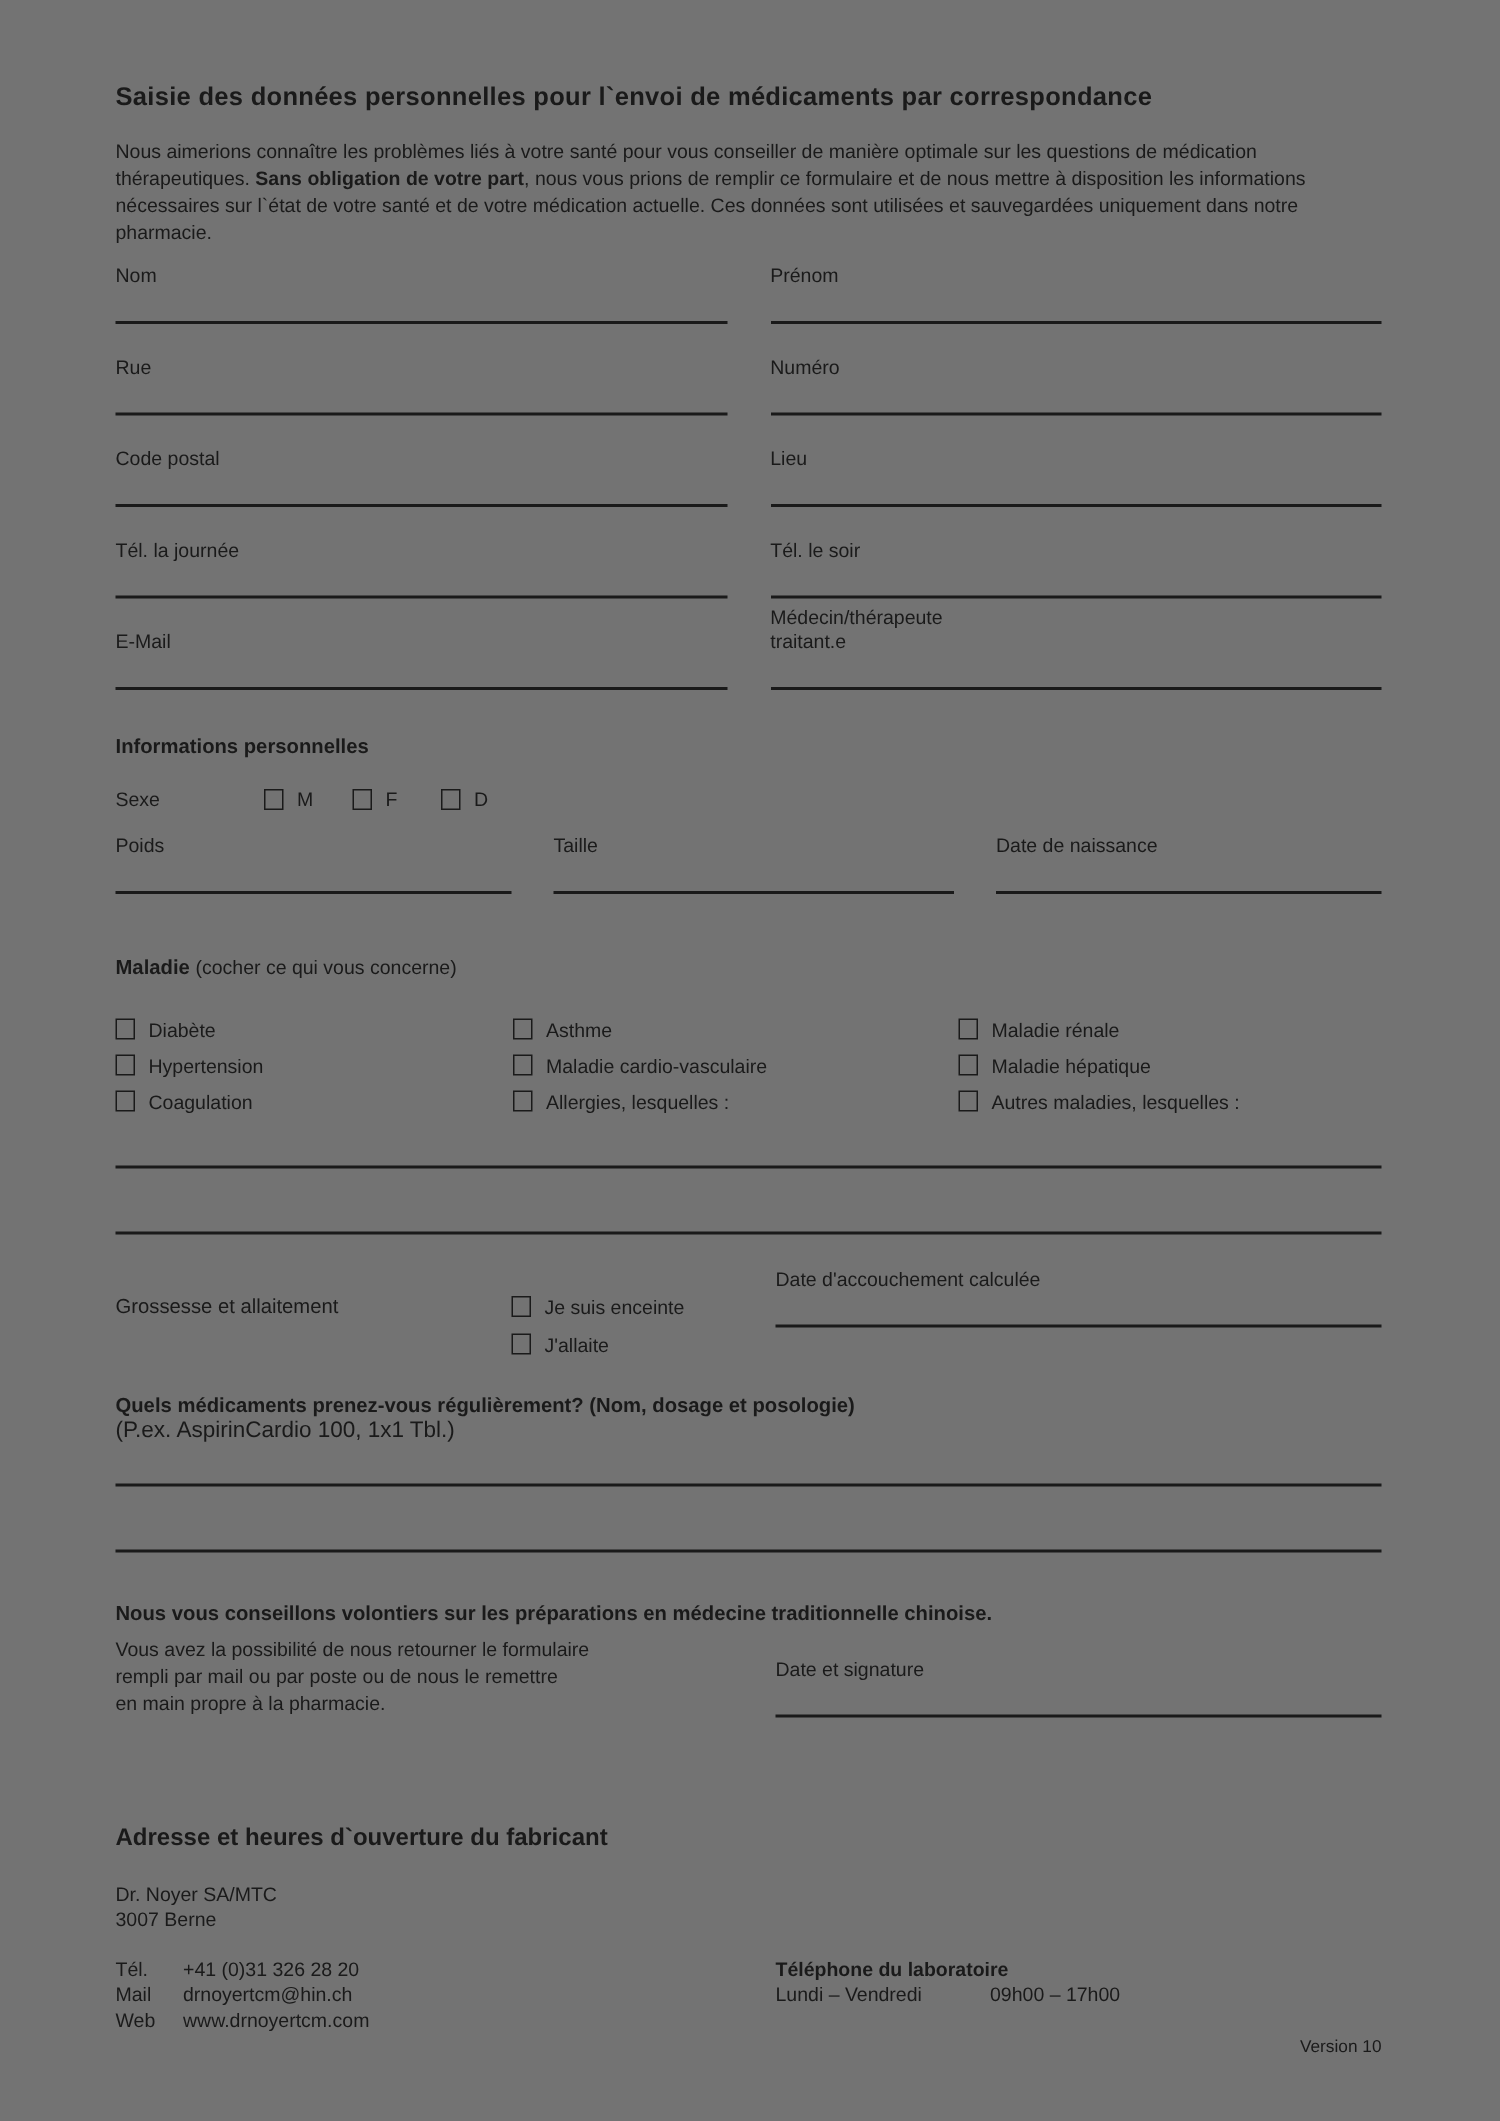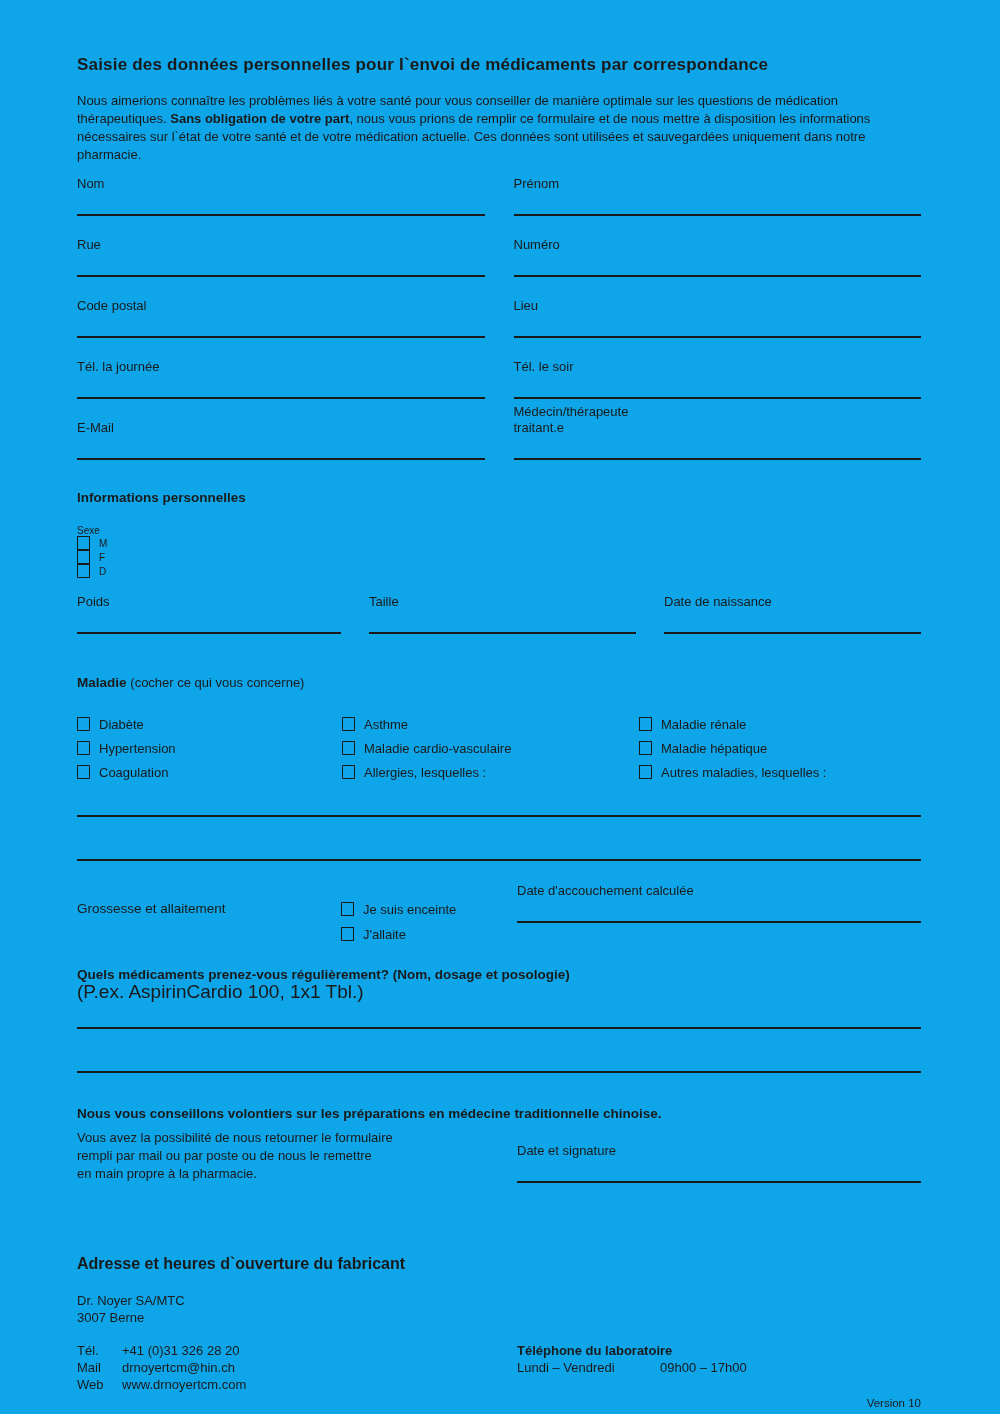--- a/index.html
+++ b/index.html
@@ -6,21 +6,21 @@
   body{
     background:#e8e8e6;
     font-family:"Liberation Sans", sans-serif;
     color:#1a1a1a;
   }
   .page{
     position:relative;
     width:1000px;
     height:1414px;
     margin:0 auto;
-    background:#0ea5e9;
+    background:#737373;
     box-sizing:border-box;
     padding:55px 79px 0 77px;
     overflow:hidden;
   }
   .content{width:844px;}
 
   h1{
     margin:0;
     font-size:17px;
     font-weight:bold;
@@ -58,23 +58,22 @@
   .h-sec{
     margin:30px 0 0 0;
     font-size:13.5px;
     font-weight:bold;
   }
   .h-sec .note{font-weight:normal;font-size:13px;}
 
   .sexe-row{
     margin-top:20px;
     display:flex;
-    align-items:flex-start;
-    font-size:10px;
-    flex-direction:column;
+    align-items:flex-end;
+    font-size:13px;
   }
   .sexe-row .sexe-label{width:99px;}
   .sexe-item{
     display:flex;
     align-items:center;
     gap:9px;
     width:59px;
   }
   .sexe-item:last-child{width:auto;}
 
@@ -136,21 +135,21 @@
   .g-date{margin-top:-7px;}
 
   .med-heading{
     margin:25px 0 0 0;
     font-size:13.5px;
     font-weight:bold;
     line-height:17px;
   }
   .med-sub{
     margin:0;
-    font-size:19px;
+    font-size:15px;
     line-height:17px;
   }
 
   .conseil-heading{
     margin:33px 0 0 0;
     font-size:13.5px;
     font-weight:bold;
   }
   .conseil-row{
     margin-top:8px;

